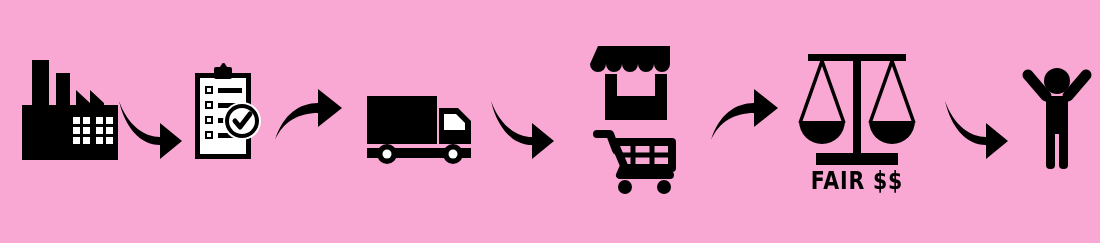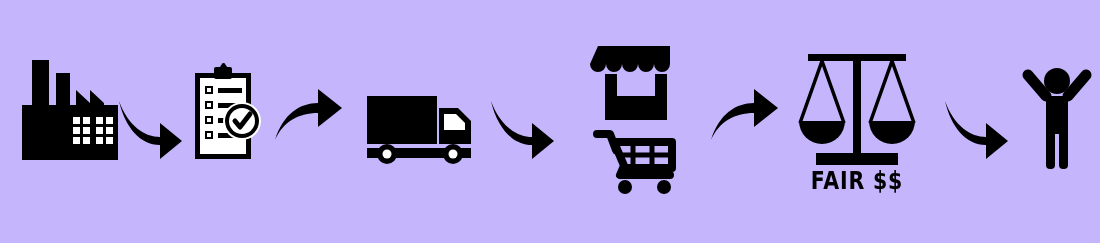--- a/index.html
+++ b/index.html
@@ -8,21 +8,21 @@
     padding: 0;
     background: #ffffff;
   }
   body {
     font-family: "Liberation Sans", sans-serif;
   }
   #flow-canvas {
     position: relative;
     width: 1100px;
     height: 243px;
-    background: #c4b5fd;
+    background: #f9a8d4;
     overflow: hidden;
   }
   .node {
     position: absolute;
     display: flex;
     align-items: center;
     justify-content: center;
   }
   .arrow {
     position: absolute;

